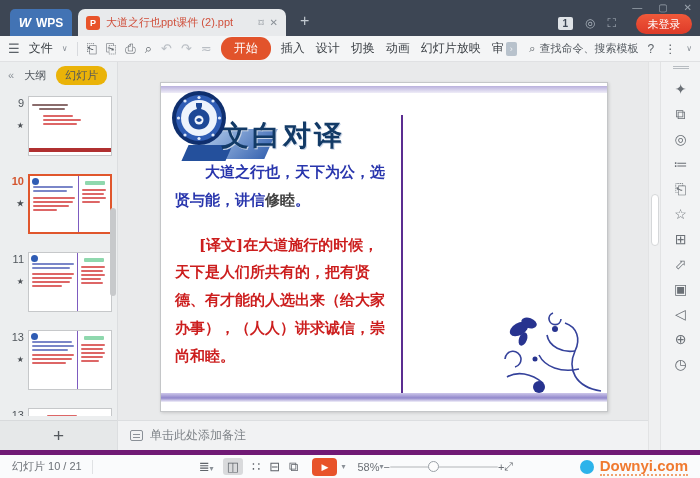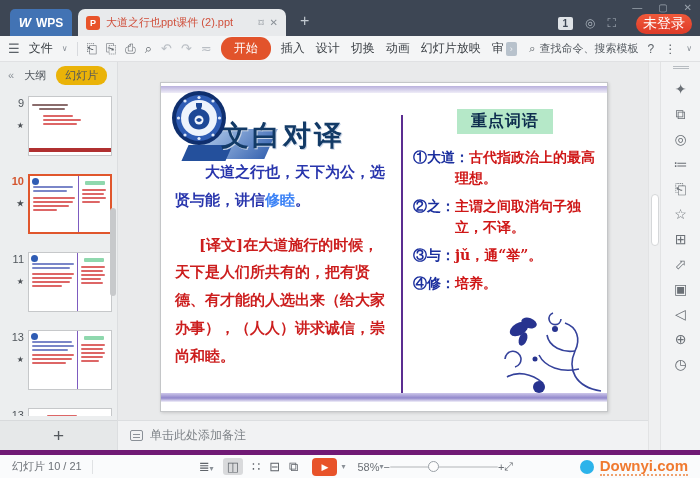--- a/index.html
+++ b/index.html
@@ -13,21 +13,21 @@
   .wps-btn { position:absolute; left:10px; top:9px; width:62px; height:27px; background:#4273b4; border-radius:5px 5px 0 0; color:#fff; font-size:12px; font-weight:bold; display:flex; align-items:center; justify-content:center; gap:5px; }
   .wps-logo { font-style:italic; font-weight:bold; font-size:13px; }
   .doc-tab { position:absolute; left:78px; top:9px; width:208px; height:27px; background:#e8eaec; border-radius:7px 7px 0 0; display:flex; align-items:center; padding:0 8px; gap:6px; }
   .p-icon { width:14px; height:14px; background:#e8532a; border-radius:3px; color:#fff; font-size:9px; font-weight:bold; display:flex; align-items:center; justify-content:center; flex:0 0 auto; }
   .tab-title { color:#d0503c; font-size:11px; white-space:nowrap; overflow:hidden; flex:1; }
   .tab-ico { color:#8a9097; font-size:10px; flex:0 0 auto; }
   .new-tab { position:absolute; left:300px; top:12px; color:#c3cad1; font-size:16px; }
   .tb-right { position:absolute; right:84px; top:16px; display:flex; align-items:center; gap:12px; }
   .badge-1 { background:#dfe3e7; color:#3d4654; font-size:10px; font-weight:bold; border-radius:2px; padding:1px 5px; }
   .tb-ico { color:#aab3bc; font-size:12px; }
-  .login-pill { position:absolute; right:8px; top:14px; width:56px; height:20px; background:linear-gradient(#f0593a,#de3a28); border-radius:10px; color:#fff; font-size:14px; display:flex; align-items:center; justify-content:center; }
+  .login-pill { position:absolute; right:8px; top:14px; width:56px; height:20px; background:linear-gradient(#f0593a,#de3a28); border-radius:10px; color:#fff; font-size:11px; display:flex; align-items:center; justify-content:center; }
 
   
   .menubar { position:absolute; left:0; top:36px; width:700px; height:26px; background:#f4f5f6; border-bottom:1px solid #e0e1e3; display:flex; align-items:center; padding:0 8px; gap:9px; font-size:12px; color:#3c4146; }
   .mb-sep { width:1px; height:14px; background:#d8dade; }
   .mb-ico { color:#5c6268; font-size:13px; }
   .mb-ico.dim { color:#b9bec4; }
   .start-pill { background:#e2532b; color:#fff; border-radius:11px; padding:3px 13px; font-size:12px; }
   .rib-tab { padding:2px 1px; white-space:nowrap; }
   .review-badge { display:inline-block; width:11px; height:14px; background:#b8c2cc; border-radius:2px; color:#eef1f4; font-size:9px; text-align:center; line-height:14px; margin-left:2px; }
   .mb-search { margin-left:auto; display:flex; align-items:center; gap:4px; color:#565c62; font-size:11px; white-space:nowrap; }
@@ -66,21 +66,21 @@
   .slide { position:absolute; left:42px; top:20px; width:448px; height:330px; background:#fff; border:1px solid #c4c6c8; box-shadow:1px 1px 3px rgba(0,0,0,.15); overflow:hidden; font-family:"DejaVu Serif",serif; }
   .band-top { position:absolute; left:0; top:3px; width:100%; height:7px; background:linear-gradient(to bottom,#b9b0dc,#efedf8); }
   .band-bottom { position:absolute; left:0; bottom:9px; width:100%; height:9px; background:linear-gradient(to bottom,#cdc7ea,#9187cb 55%,#f2f0fa); }
   .medallion { position:absolute; left:10px; top:7px; z-index:3; }
   .para1 { position:absolute; left:34px; top:46px; width:76px; height:30px; background:linear-gradient(120deg,#b8d0ee,#3a66b2); transform:skewX(-24deg); z-index:1; }
   .para2 { position:absolute; left:24px; top:62px; width:44px; height:16px; background:#24509c; transform:skewX(-24deg); z-index:1; }
   .slide-title { position:absolute; left:60px; top:34px; z-index:2; font-size:28px; font-weight:bold; color:#123a66; letter-spacing:3px; text-shadow:1px 1px 0 #c9d4e6; }
   .divider { position:absolute; left:240px; top:32px; height:284px; width:2px; background:#5b2d91; }
   .left-col { position:absolute; left:14px; top:76px; width:218px; font-weight:bold; font-size:15px; line-height:1.85; }
   .p1 { color:#2936ad; text-indent:2em; }
-  .p1 .hl { color:#3b82f6;margin-top:44px; }
+  .p1 .hl { color:#404040;margin-top:44px; }
   .p2 { color:#cc1e1e; text-indent:1.6em; margin-top:17px; }
   .right-col { position:absolute; left:252px; top:26px; width:184px; }
   .kw-box { margin:0 auto; width:96px; background:#b5e8c8; color:#0e2d4e; font-size:16px; font-weight:bold; text-align:center; padding:2px 0; letter-spacing:1px; }
   .kw-list { margin-top:13px; font-size:14px; font-weight:bold; line-height:1.5; }
   .kw-item { padding-left:3em; text-indent:-3em; margin-bottom:7px; }
   .kw-label { color:#1b2f9e; }
   .kw-def { color:#cf1717; }
   .floral { position:absolute; right:4px; bottom:14px; z-index:2; }
 
   
@@ -303,29 +303,20 @@
         <div class="para2"></div>
         <div class="slide-title">文白对译</div>
 
         <div class="divider"></div>
 
         <div class="left-col">
           <div class="p1"><span>大道之行也，天下为公，选贤与能，讲信</span><span class="hl">修睦</span><span>。</span></div>
           <div class="p2">[译文]在大道施行的时候，天下是人们所共有的，把有贤德、有才能的人选出来（给大家办事），（人人）讲求诚信，崇尚和睦。</div>
         </div>
 
-        <div class="right-col">
-          <div class="kw-box">重点词语</div>
-          <div class="kw-list">
-            <div class="kw-item"><span class="kw-label">①大道：</span><span class="kw-def">古代指政治上的最高理想。</span></div>
-            <div class="kw-item"><span class="kw-label">②之：</span><span class="kw-def">主谓之间取消句子独立，不译。</span></div>
-            <div class="kw-item"><span class="kw-label">③与：</span><span class="kw-def">jǔ，通“举”。</span></div>
-            <div class="kw-item"><span class="kw-label">④修：</span><span class="kw-def">培养。</span></div>
-          </div>
-        </div>
 
         <div class="floral">
           <svg width="118" height="92" viewBox="0 0 118 92">
             <g fill="none" stroke="#35429b" stroke-width="1.6">
               <path d="M116,90 C90,86 82,68 90,50 C96,38 92,26 80,22"></path>
               <path d="M90,50 C78,52 64,46 62,34"></path>
               <path d="M94,68 C76,72 60,66 54,54"></path>
               <path d="M58,82 C46,72 32,70 22,76"></path>
               <path d="M20,58 a8,8 0 1,1 10,8"></path>
               <path d="M68,12 a6,6 0 1,0 8,6"></path>

